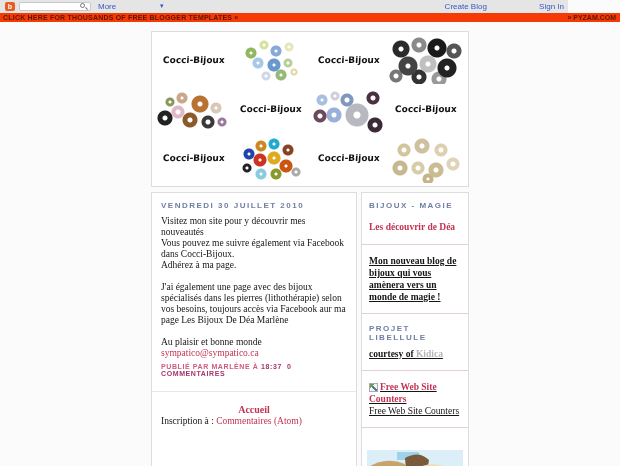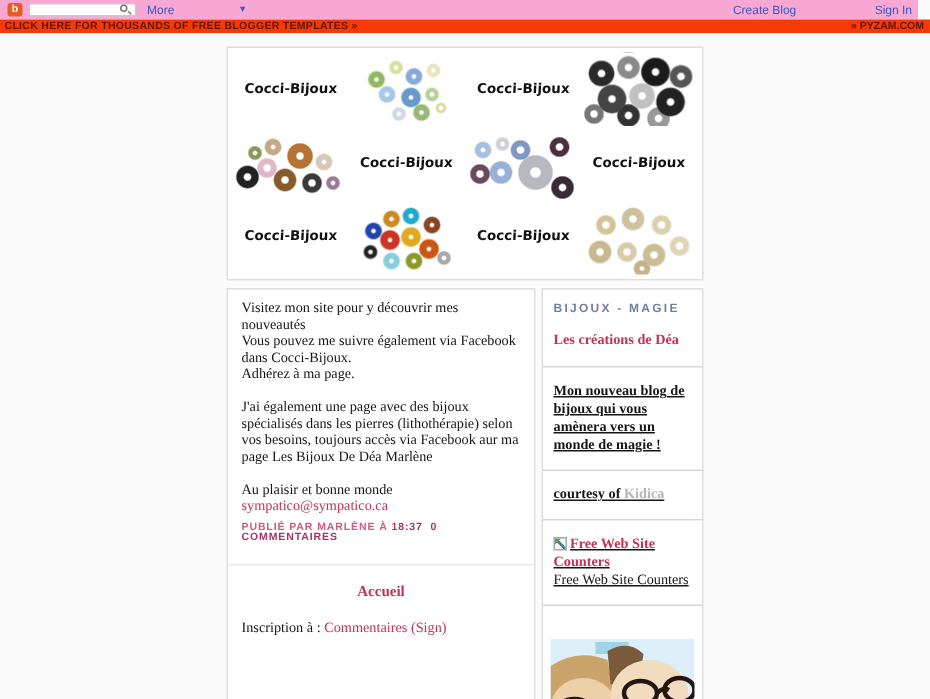--- a/index.html
+++ b/index.html
@@ -1,21 +1,21 @@
 <!DOCTYPE html>
 <html><head>
 <meta charset="utf-8">
 <style>
   * { margin:0; padding:0; box-sizing:border-box; }
   html,body { width:620px; height:466px; overflow:hidden; background:#fbfbfb;
               font-family:"Liberation Sans", sans-serif; }
 
   
-  .navbar { position:absolute; left:0; top:0; width:612px; height:13px;
-            background:#f9a8d4; }
+  .navbar { position:absolute; left:0; top:0; width:568px; height:13px;
+            background:#e5e5e5; }
   .blogger-logo { position:absolute; left:5px; top:2px; width:10px; height:9px;
             background:#e85d1f; border-radius:2px; color:#fff; font-size:7px;
             font-weight:bold; text-align:center; line-height:9px; }
   .nav-search { position:absolute; left:19px; top:2px; width:72px; height:9px;
             background:#fff; border:1px solid #c9c9c9; border-radius:2px;
             font-size:7px; padding:0 10px 0 2px; color:#333; }
   .mag-icon { position:absolute; left:80px; top:3px; width:5px; height:5px;
             border:1px solid #777; border-radius:50%; }
   .mag-icon::after { content:""; position:absolute; left:4px; top:4px; width:3px;
             height:1px; background:#777; transform:rotate(45deg); }
@@ -115,21 +115,21 @@
   .serif { font-family:"Liberation Serif", serif; font-weight:normal; font-size:9.5px;
             line-height:11px; color:#151515; }
   a.rlink { color:#c23352; text-decoration:none; cursor:pointer; }
 
   .post-body p { margin-bottom:11px; }
   .post-footer { margin-top:4px; font-size:7px; font-weight:bold; letter-spacing:.6px;
             color:#cc5c7d; }
   .post-footer a { color:#a8326b; text-decoration:none; }
   .main-divider { border-top:1px solid #e8e8e8; margin:14px -9px 12px; }
   .home-link { display:block; text-align:center; font-family:"Liberation Serif", serif;
-            font-weight:bold; font-size:10px; margin-bottom:14px; }
+            font-weight:bold; font-size:10px; margin-bottom:1px; }
   .subscribe { margin-bottom:20px; }
 
   .side-divider { border-top:1px solid #e3d2d2; margin:10px -7px; }
   .side-text { font-family:"Liberation Serif", serif; font-weight:bold; font-size:9.5px;
             line-height:12px; color:#151515;text-decoration:underline; }
   .kidica { color:#b5b5b5; text-decoration:none; }
   .counter-link { font-size:9.5px; }
   .broken-img { display:inline-block; width:9px; height:9px; vertical-align:-2px;
             border:1px solid #aaa; background:
               linear-gradient(135deg, #6a9e4f 0 3px, transparent 3px),
@@ -182,20 +182,21 @@
       </div>
     <div class="tile ph5"></div>
     <div class="tile text">
       <span class="brand">Cocci-Bijoux</span>
       </div>
     <div class="tile ph6"></div>
   </div>
 </div>
 
 <div class="main-box">
+  <div class="sec-head">VENDREDI 30 JUILLET 2010</div>
   <div class="serif post-body">
     <p>
       <span>Visitez mon site pour y découvrir mes nouveautés</span><br>
       <span>Vous pouvez me suivre également via Facebook dans Cocci-Bijoux.</span><br>
       <span>Adhérez à ma page.</span>
     </p>
     <p>J'ai également une page avec des bijoux spécialisés dans les pierres (lithothérapie) selon vos besoins, toujours accès via Facebook aur ma page Les Bijoux De Déa Marlène</p>
     <p style="margin-bottom:0;">
       <span>Au plaisir et bonne monde</span><br>
       <a class="rlink">sympatico@sympatico.ca</a>
@@ -205,33 +206,34 @@
     <span>PUBLIÉ PAR MARLÈNE À</span>
     <a>18:37</a>&nbsp;
     <a>0 COMMENTAIRES</a>
   </div>
 
   <div class="main-divider"></div>
   <a class="rlink home-link">Accueil</a>
 
   <div class="serif subscribe">
     <span>Inscription à : </span>
-    <a class="rlink">Commentaires (Sign)</a>
+    <a class="rlink">Commentaires (Atom)</a>
   </div>
 
 </div>
 
 <div class="side-box">
   <div class="sec-head">BIJOUX - MAGIE</div>
-  <a class="rlink side-text">Les créations de Déa</a>
+  <a class="rlink side-text">Les découvrir de Déa</a>
 
   <div class="side-divider"></div>
   <div class="side-text">Mon nouveau blog de bijoux qui vous amènera vers un monde de magie !</div>
 
   <div class="side-divider"></div>
+  <div class="sec-head">PROJET LIBELLULE</div>
   <div class="side-text">
     <span>courtesy of </span><a class="kidica">Kidica</a>
   </div>
 
   <div class="side-divider"></div>
   <div class="side-text counter-link">
     <span class="broken-img"></span><a class="rlink">Free Web Site Counters</a>
   </div>
   <div class="side-text" style="font-weight:normal;">Free Web Site Counters</div>
 

